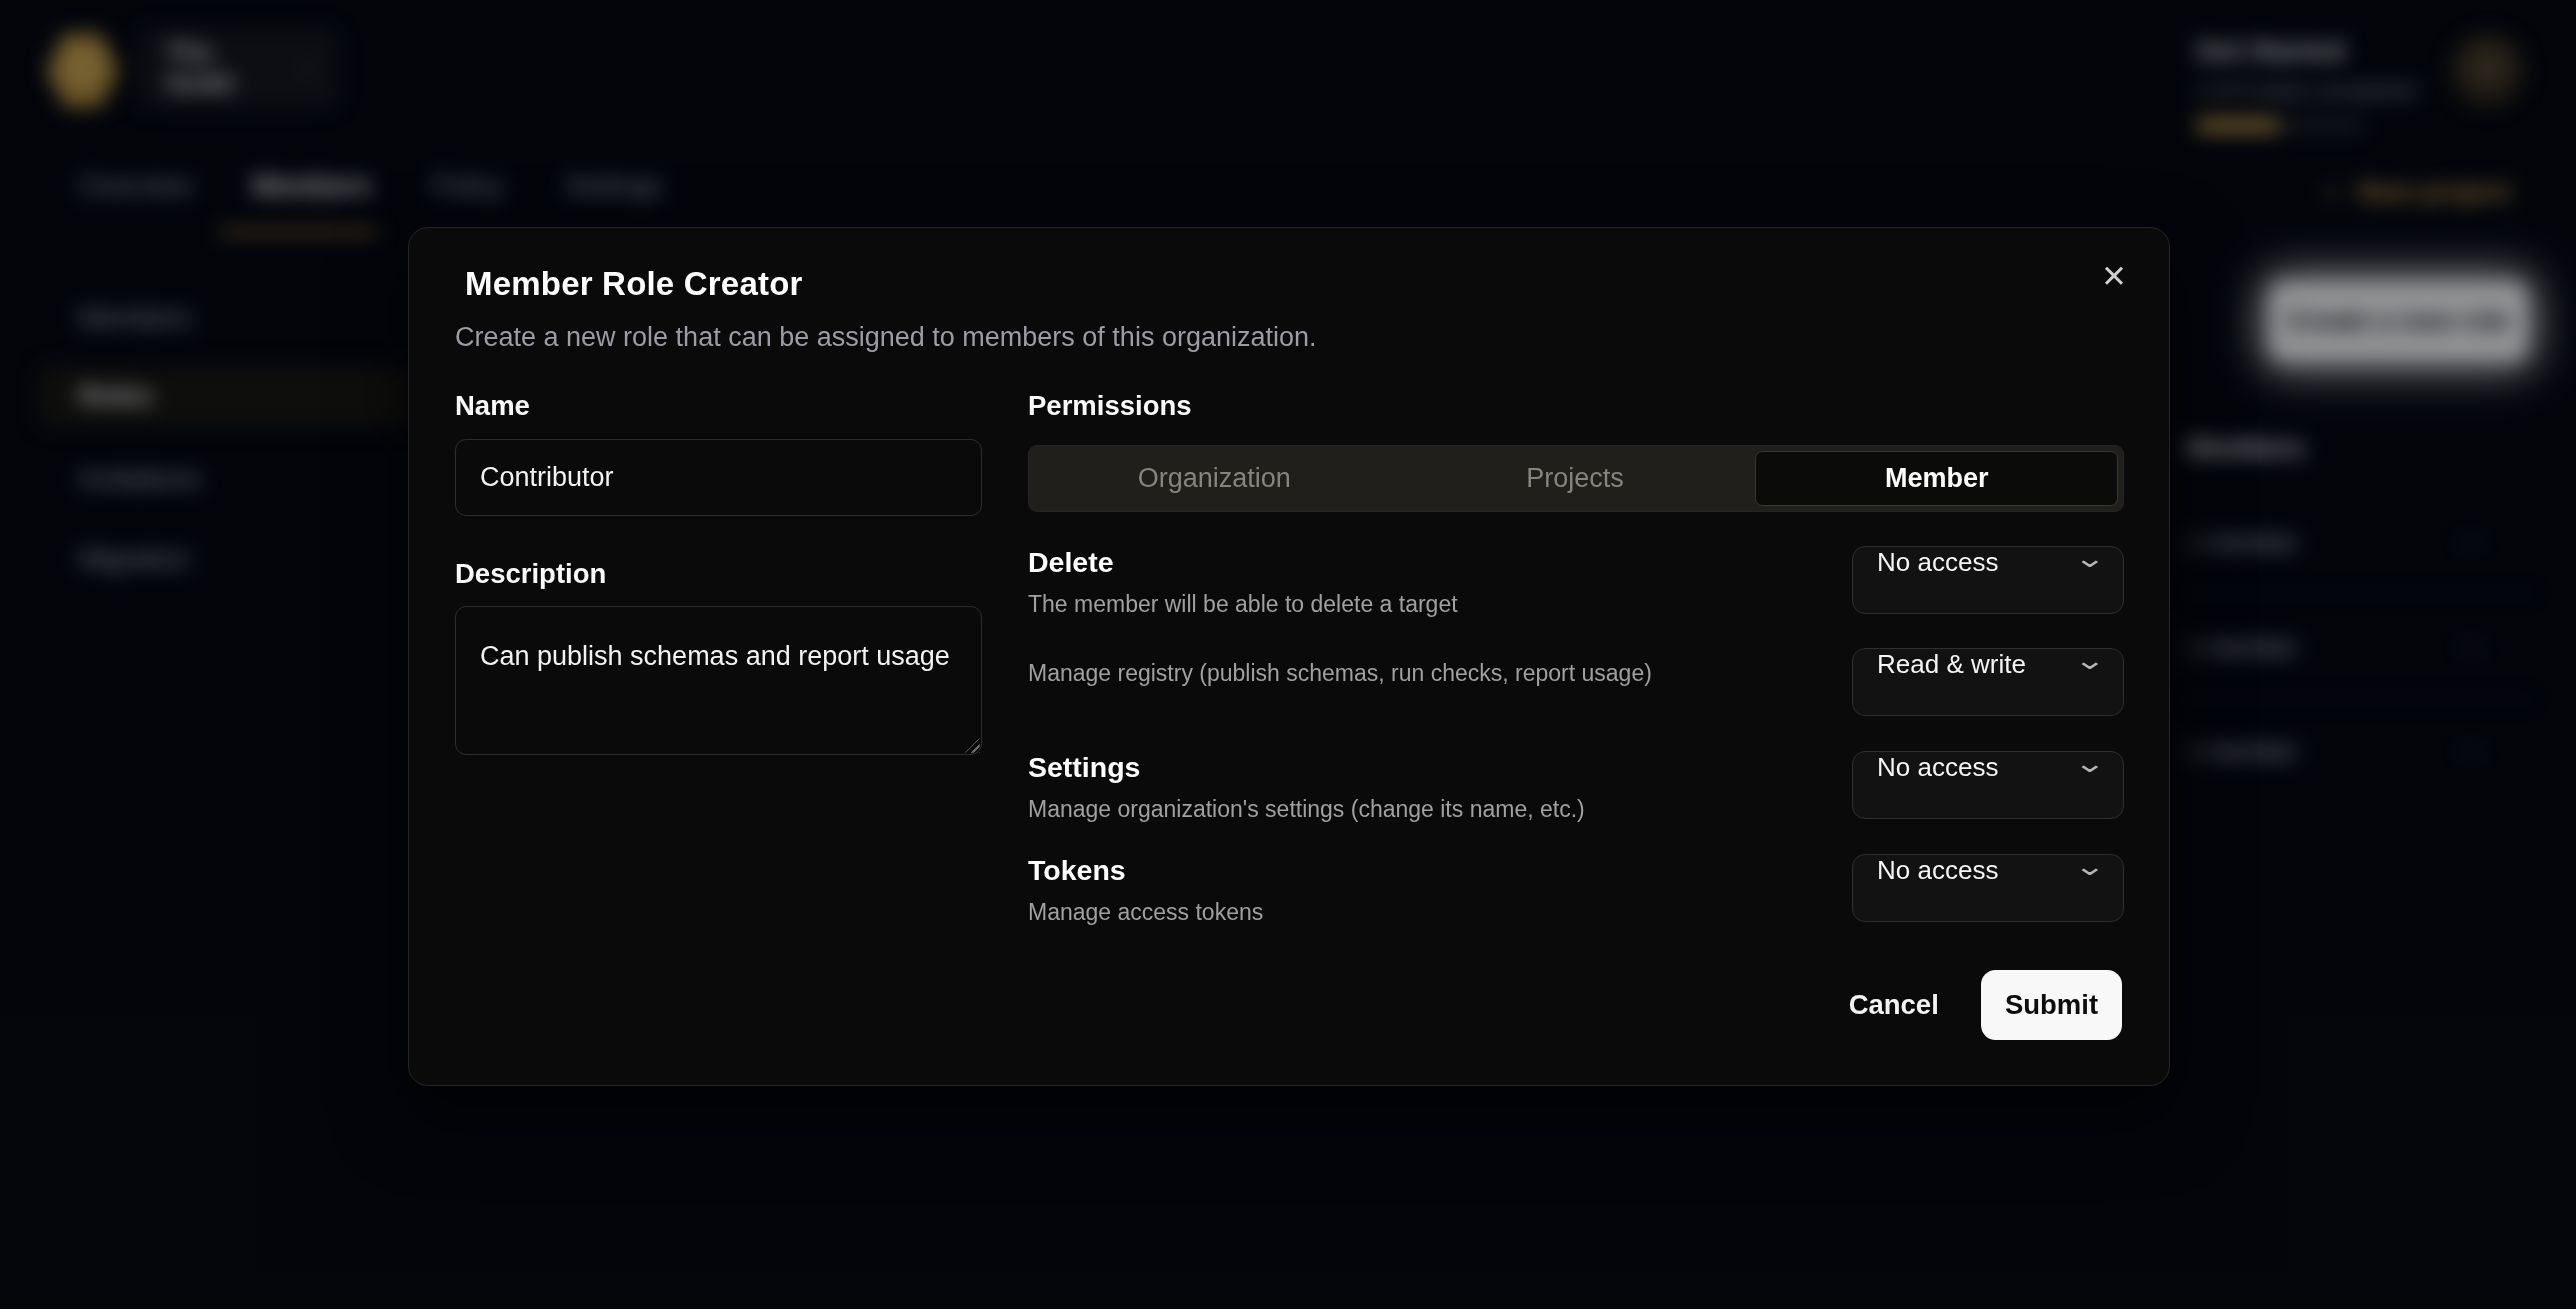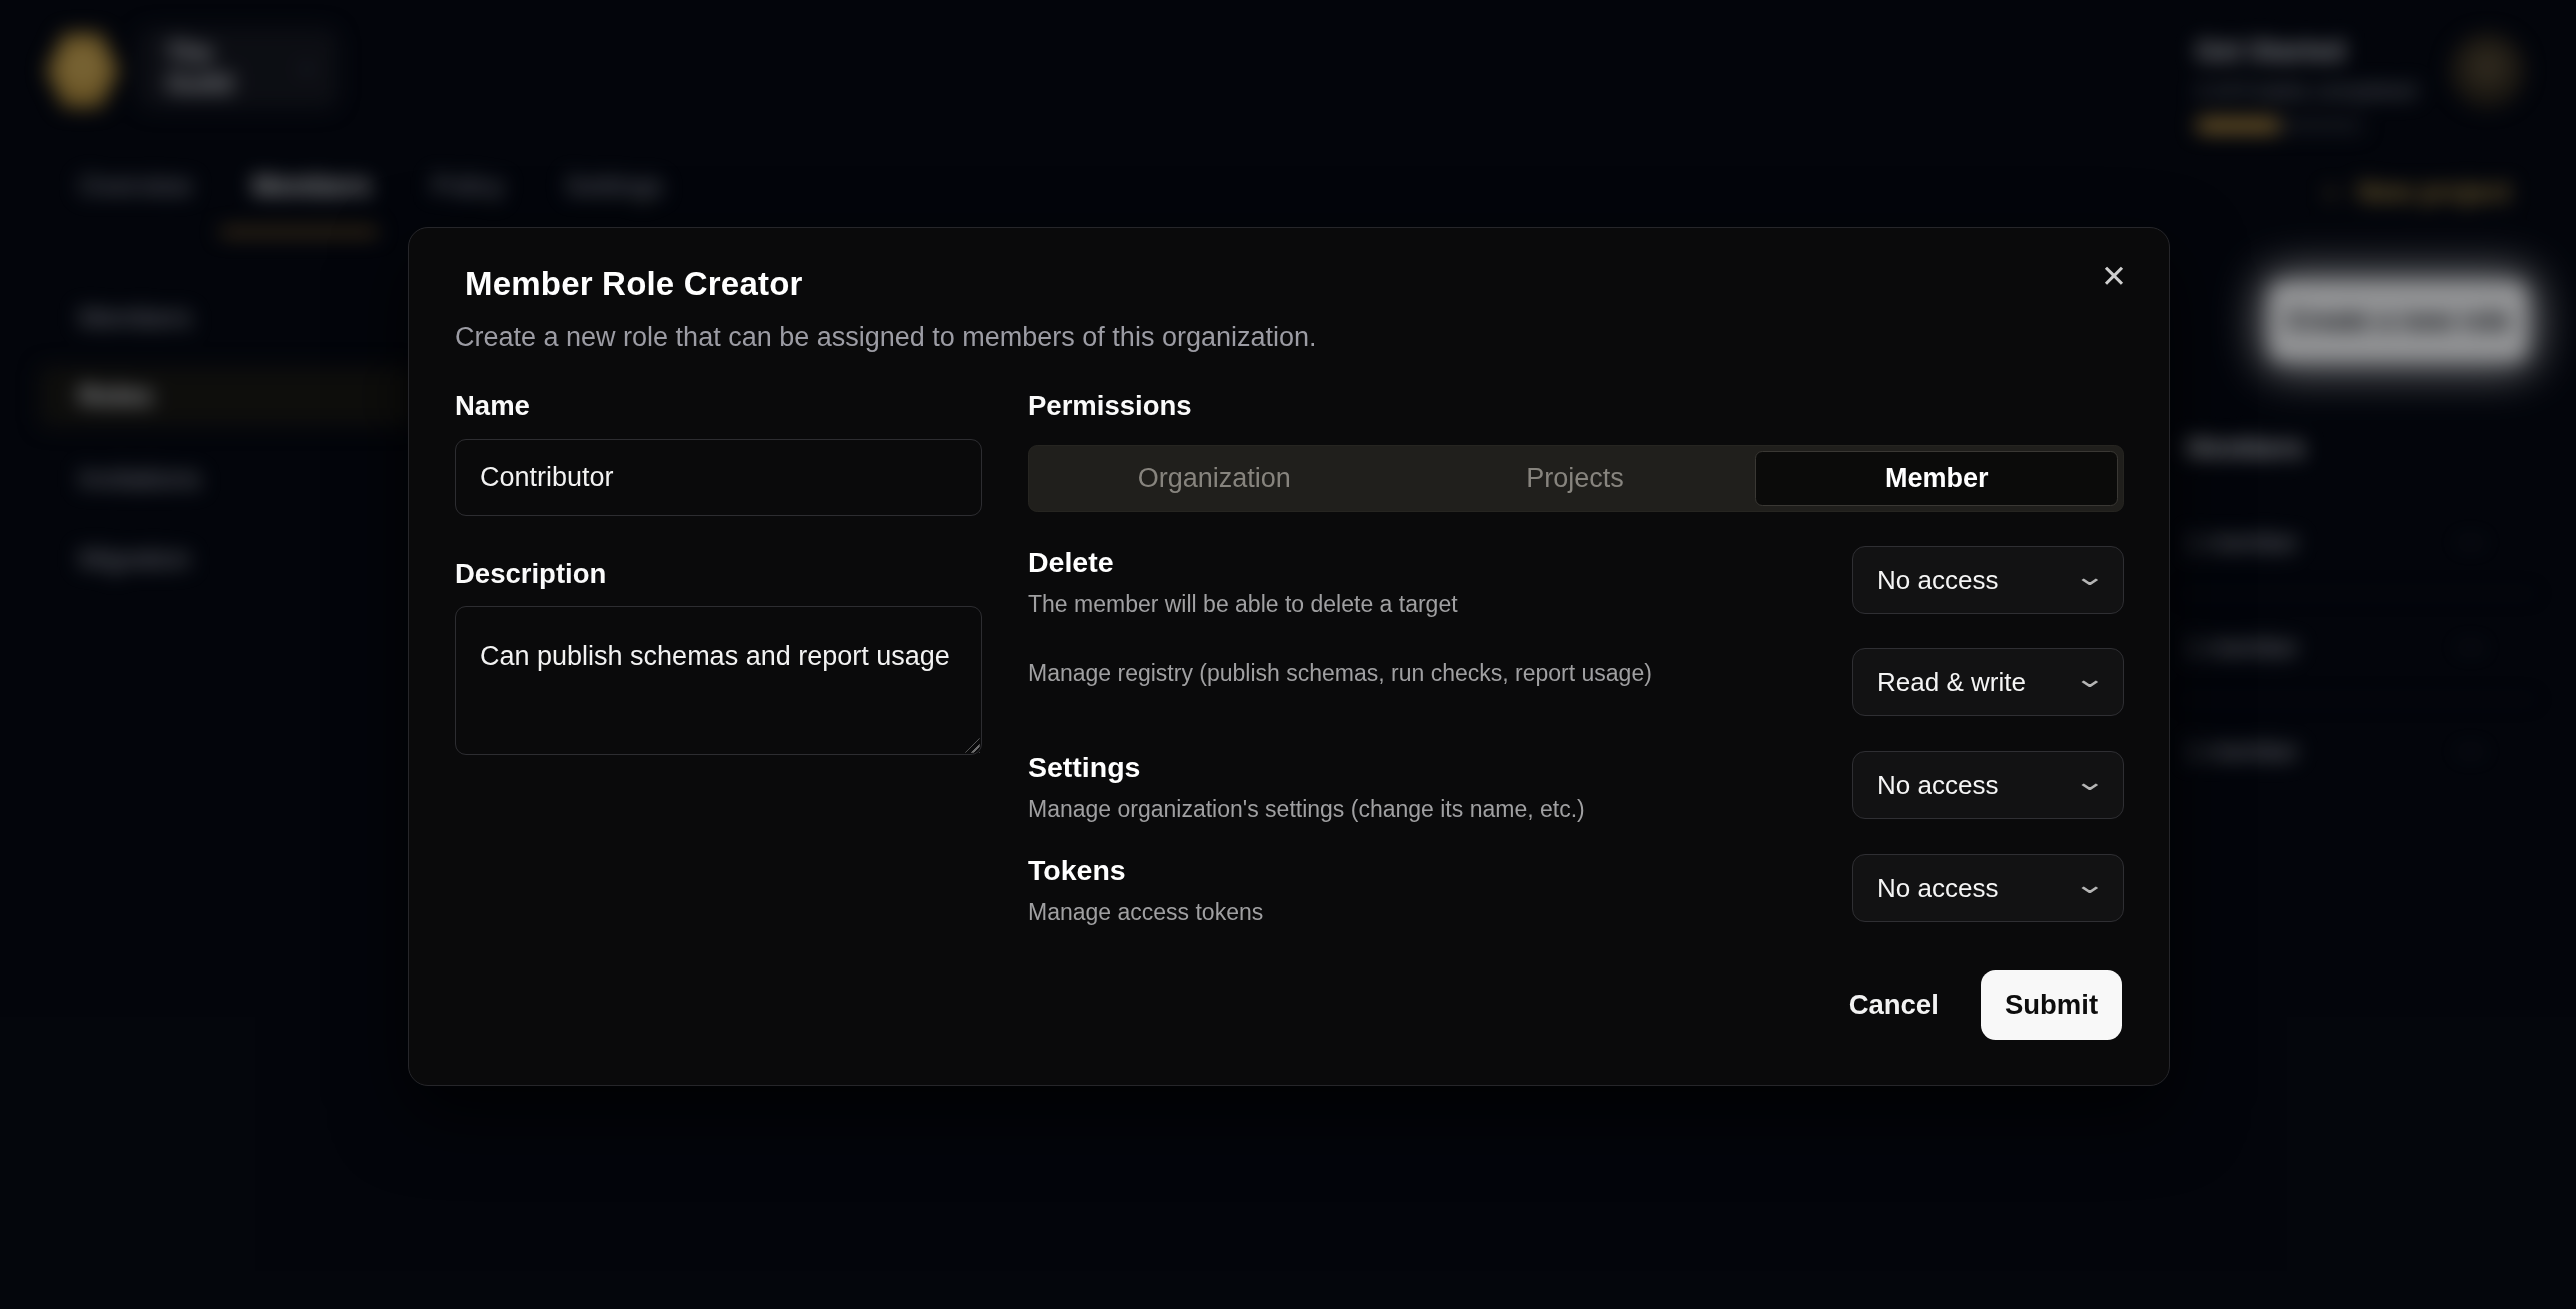--- a/index.html
+++ b/index.html
@@ -88,21 +88,21 @@
     display:flex; padding:5px; }
   .perm-tab { flex:1; display:flex; align-items:center; justify-content:center;
     font-size:27px; color:#87847e; border-radius:7.3px; cursor:pointer; }
   .perm-tab.active { background:#0b0b0a; border:0.9px solid #3a3834; color:#ffffff; font-weight:600; }
 
   .perm-section { position:absolute; left:619px; width:1096px; height:79px; }
   .ps-title { font-size:28.5px; font-weight:700; color:#ffffff; }
   .ps-desc  { margin-top:12px; font-size:23px; color:#a0a0a2; }
   .ps-select { position:absolute; right:0; top:0; width:272px; height:68px;
     background:#121213; border:0.9px solid #2f2f33; border-radius:13px;
-    display:flex; align-items:center; justify-content:space-between;
+    display:flex; align-items:flex-start; justify-content:space-between;
     padding:0 22px 0 24px; cursor:pointer; }
   .ps-select .sel-val { color:#f5f5f5; font-size:26px; }
   .ps-select .sel-chev { color:#b5b5b5; font-size:26px; transform:scaleX(1.5) translateY(-3.7px); }
 
   .modal-footer { position:absolute; right:47px; top:742px; display:flex; gap:33px; align-items:center; }
   .btn-cancel { background:transparent; border:none; color:#f2f2f2; font-size:27.5px; font-weight:600;
     cursor:pointer; font-family:"Liberation Sans","DejaVu Sans",sans-serif; padding:13px 9.2px; }
   .btn-submit { width:141px; height:70px; background:#f8f8f8; border:none; border-radius:14.7px;
     color:#0d0d0d; font-size:27.5px; font-weight:600; cursor:pointer;
     font-family:"Liberation Sans","DejaVu Sans",sans-serif; }

